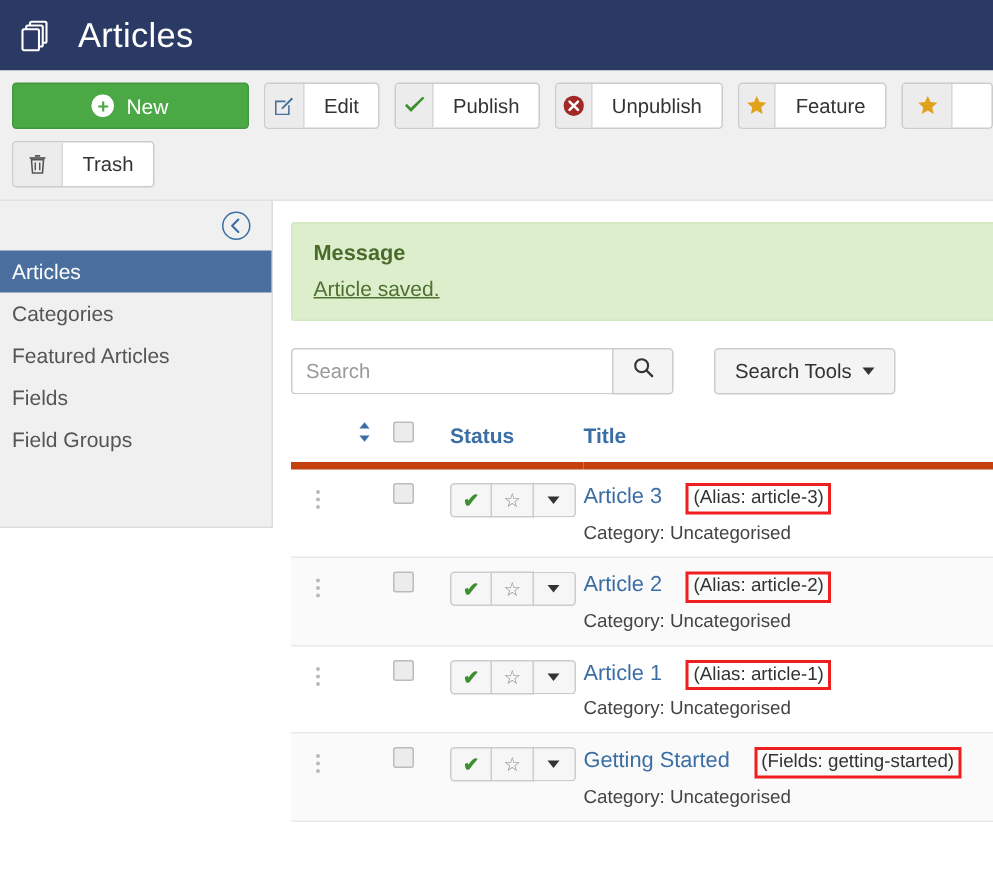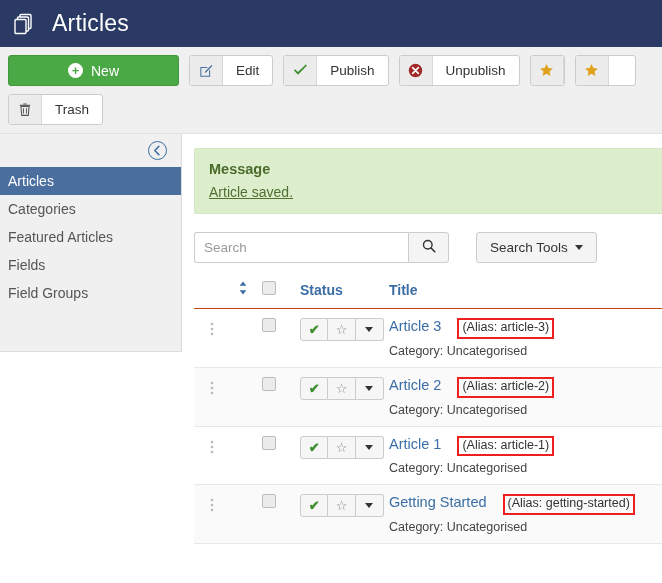--- a/index.html
+++ b/index.html
@@ -202,21 +202,21 @@
   }
 
   
   table.list { border-collapse: collapse; width: 470px; margin-top: 14px; }
   table.list th {
     text-align: left;
     font-size: 14px;
     color: #3b6ea5;
     font-weight: bold;
     padding: 4px 0 10px 0;
-    border-bottom: 1px solid #c2410c;
+    border-bottom: 5px solid #c2410c;
     vertical-align: middle;
   }
   table.list td {
     padding: 9px 0 9px 0;
     border-bottom: 1px solid #e8e8e8;
     vertical-align: top;
   }
   tr.row-alt td { background: #fafafa; }
 
   .col-handle { width: 30px; }
@@ -325,20 +325,21 @@
       </span>
       <span class="bs-lbl">Unpublish</span>
     </div>
 
     <div class="btn-split">
       <span class="bs-ico">
         <svg width="15" height="15" viewBox="0 0 16 16">
           <path d="M8 1l2 4.4 4.8.5-3.6 3.2 1 4.7L8 11.4 3.8 13.8l1-4.7L1.2 5.9 6 5.4z" fill="#e0a21a"></path>
         </svg>
       </span>
+      <span class="bs-lbl">Feature</span>
     </div>
 
     <div class="btn-split" style="flex:none;">
       <span class="bs-ico">
         <svg width="15" height="15" viewBox="0 0 16 16">
           <path d="M8 1l2 4.4 4.8.5-3.6 3.2 1 4.7L8 11.4 3.8 13.8l1-4.7L1.2 5.9 6 5.4z" fill="#e0a21a"></path>
         </svg>
       </span>
       <span class="bs-lbl"></span>
     </div>
@@ -563,21 +564,21 @@
                   <span class="star-out">☆</span>
                 </div>
               <div>
                   <span class="caret-dn"></span>
                 </div>
             </div>
           </td>
           <td>
             <div class="title-line">
               <a class="art-link">Getting Started</a>
-              <span class="alias-box">(Alias: getting-started)</span>
+              <span class="alias-box">(Fields: getting-started)</span>
             </div>
             <div class="cat-line">Category: Uncategorised</div>
           </td>
         </tr>
 
       </tbody>
     </table>
   </div>
 </div>
 

